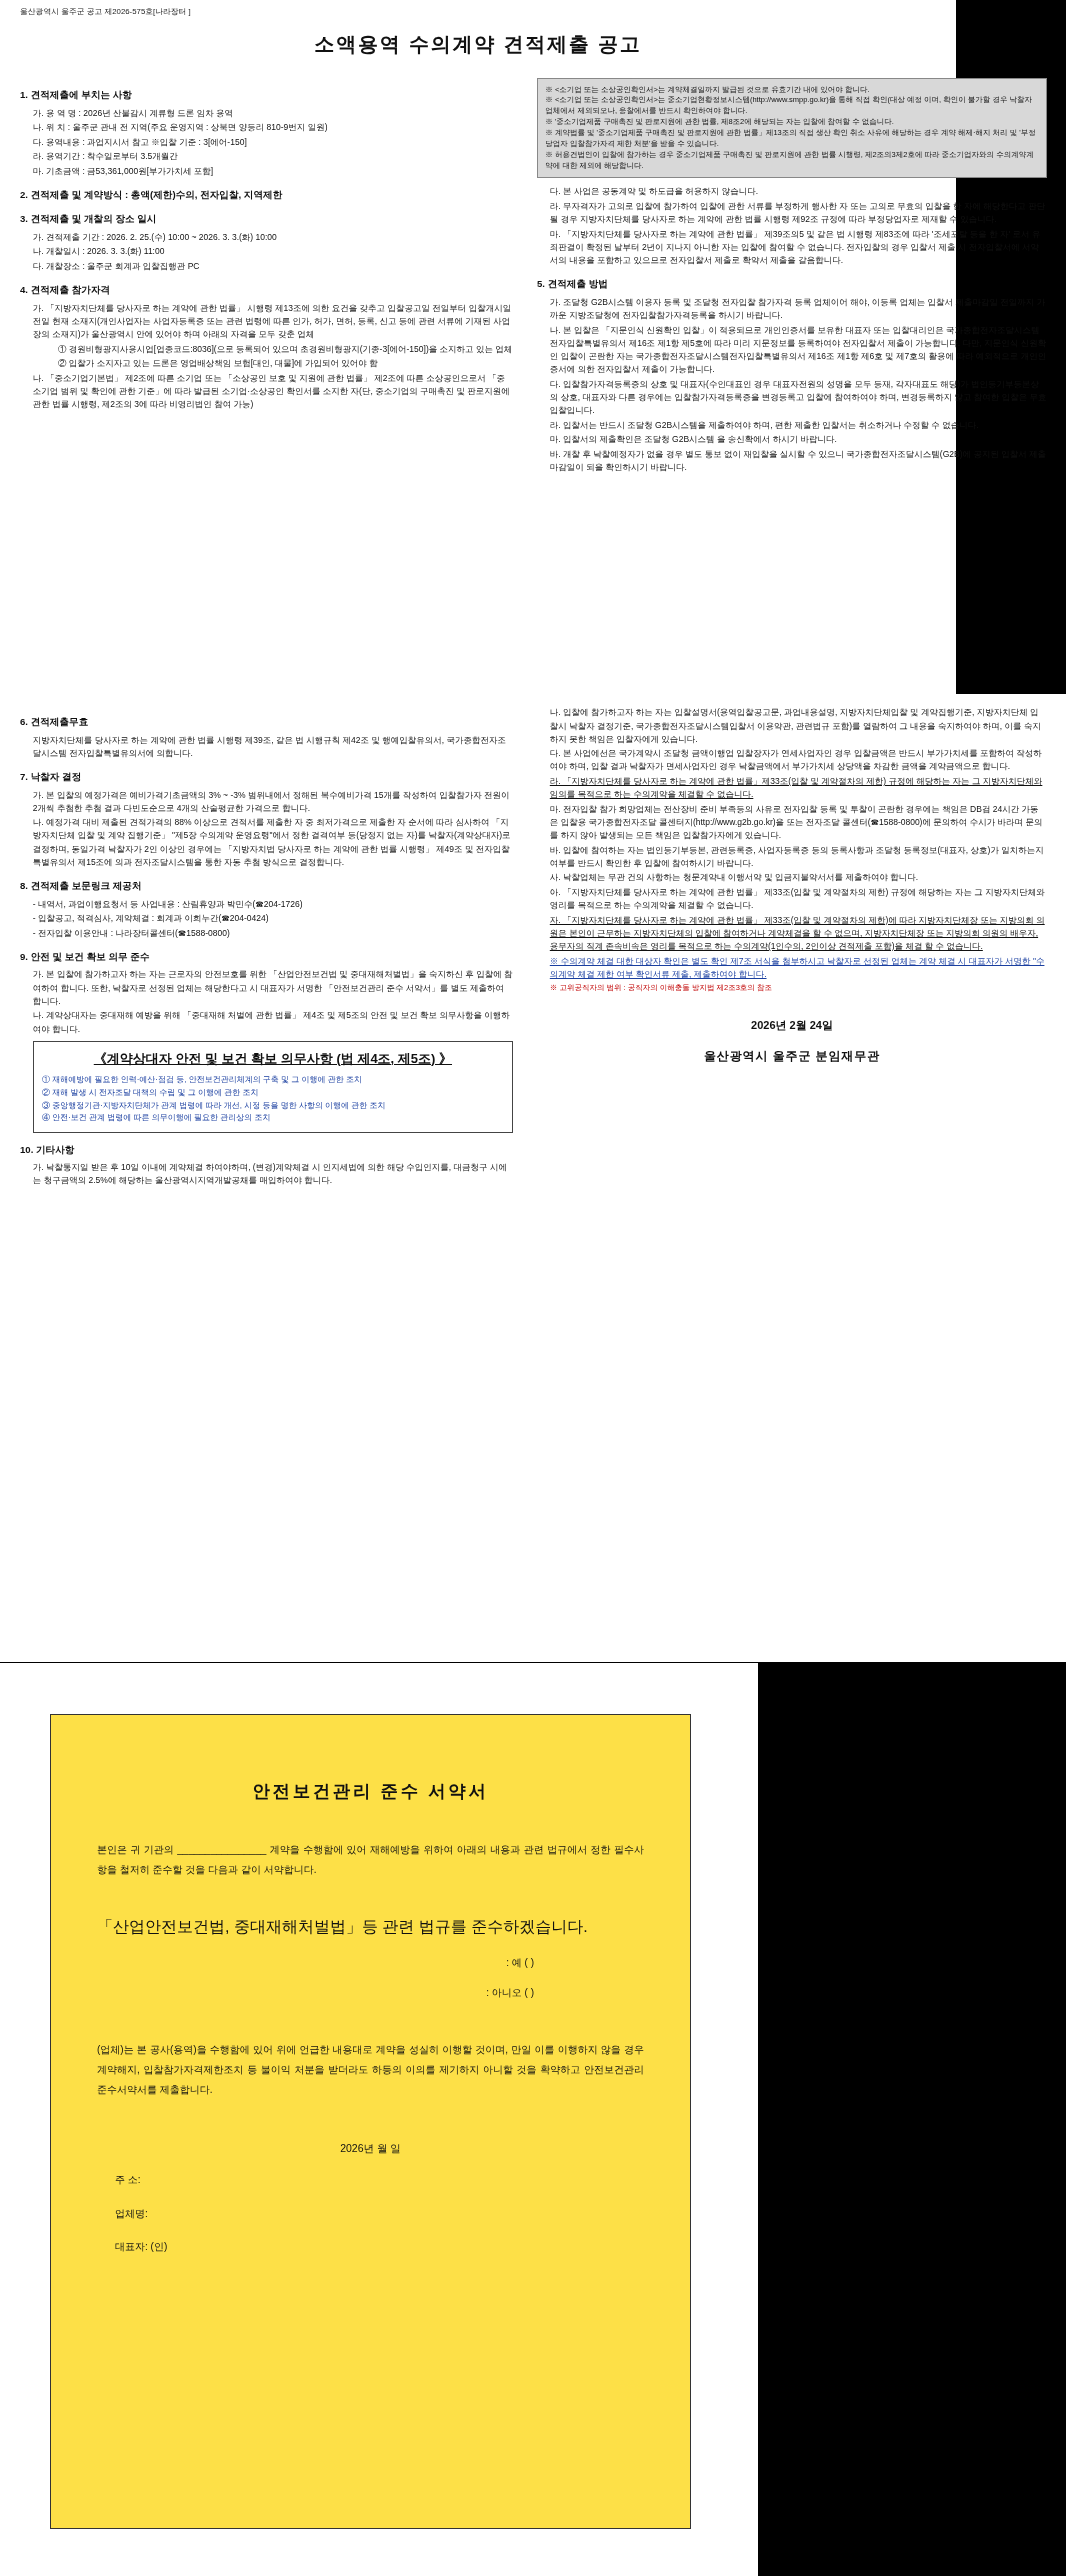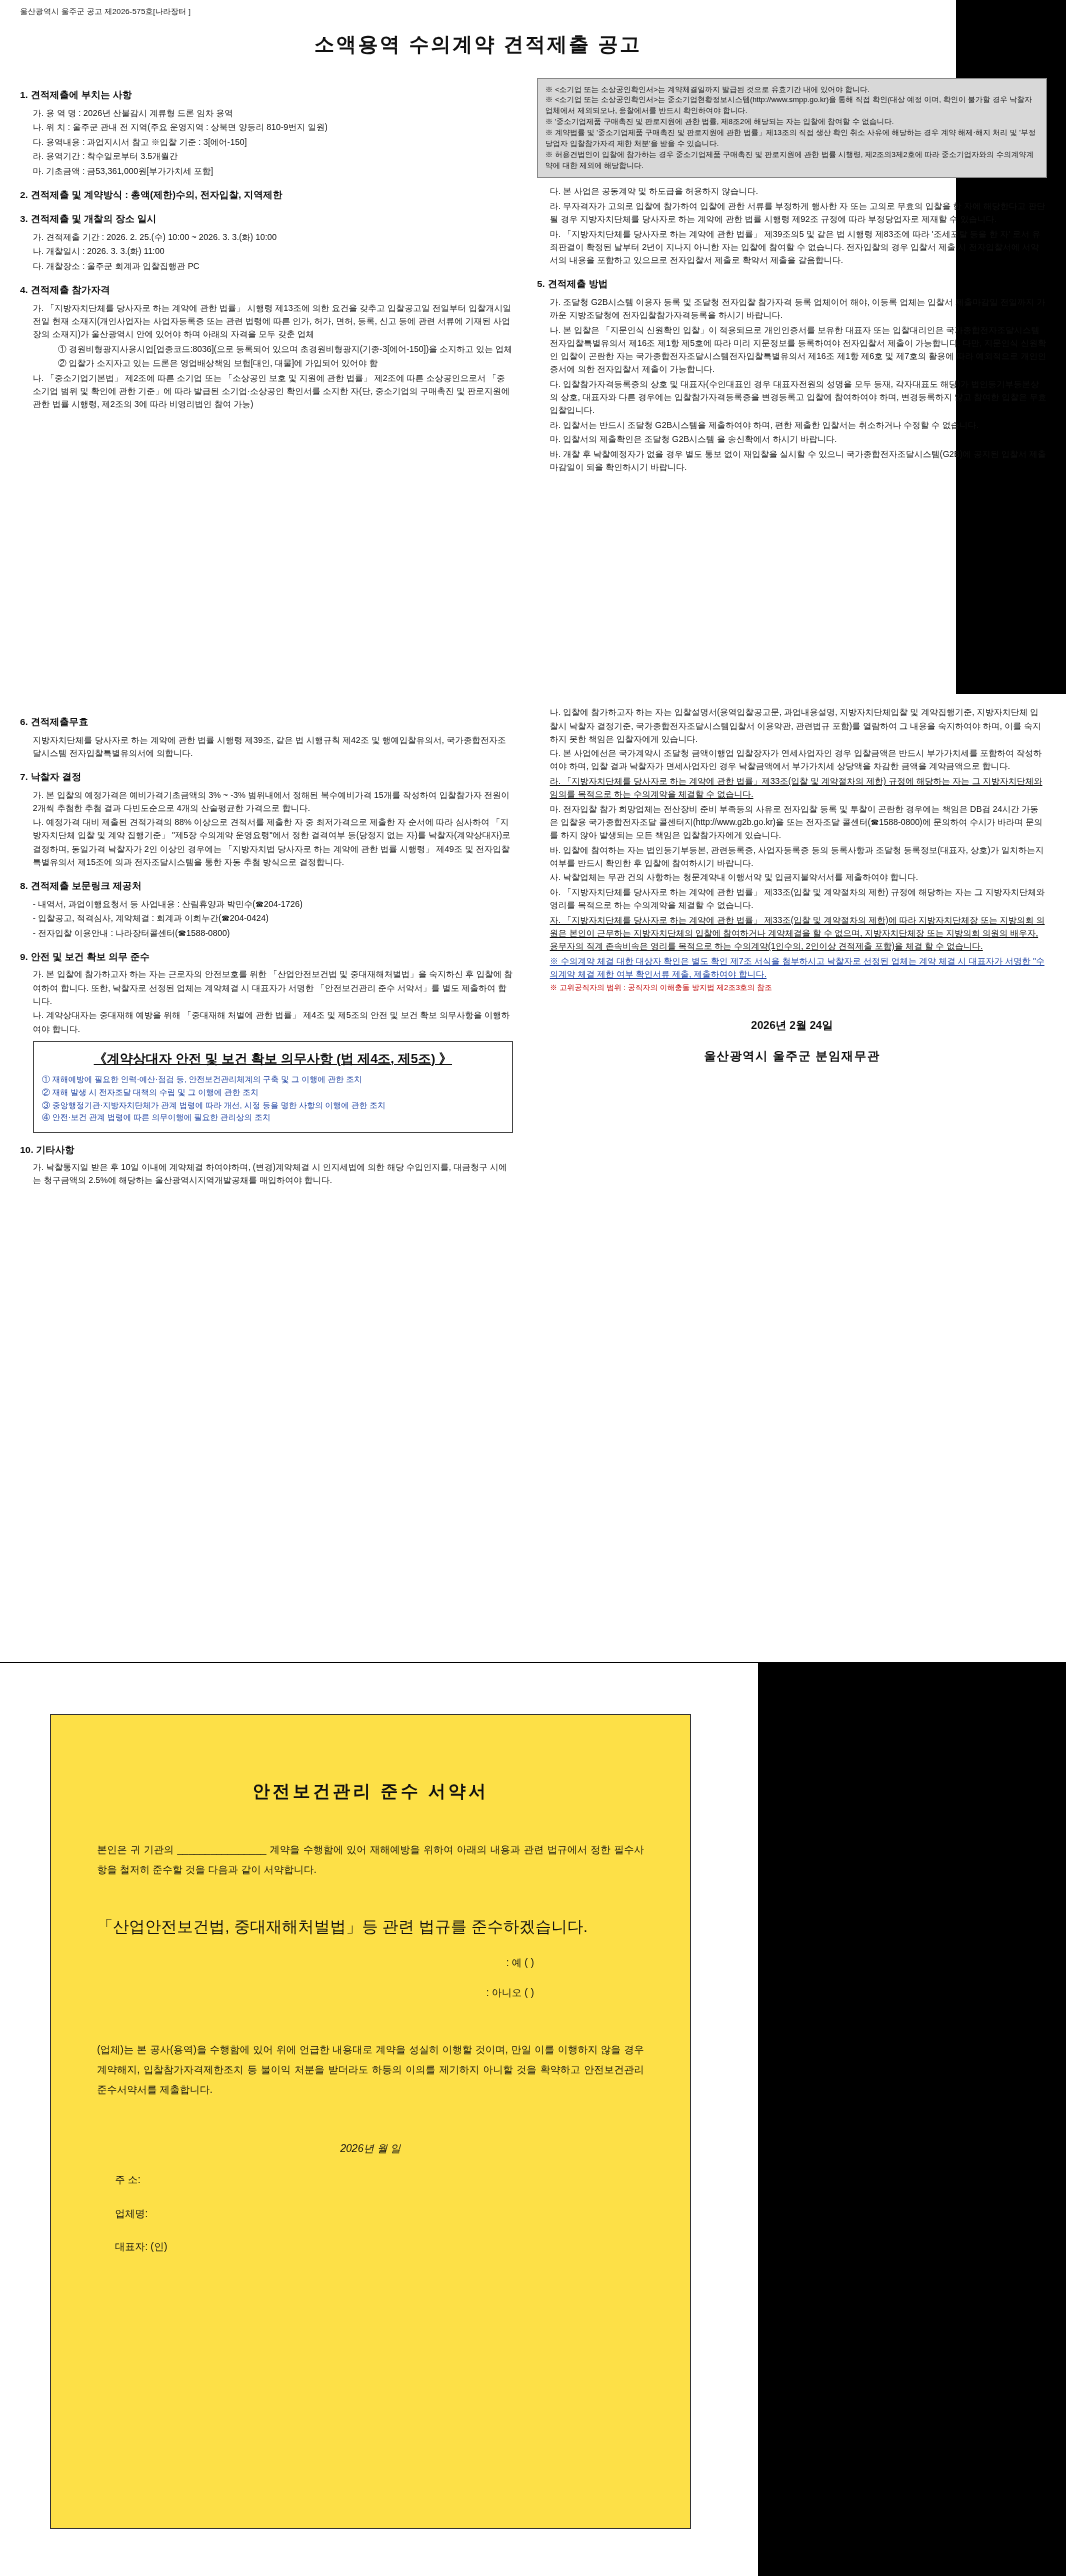--- a/index.html
+++ b/index.html
@@ -24,21 +24,21 @@
   .bluetxt{color:#1a3fa0;}
   .ul{text-decoration:underline;}
   .datewrap{text-align:center;margin-top:24px;font-size:11px;font-weight:bold;}
   .orgwrap{text-align:center;margin-top:14.6px;font-size:12px;font-weight:bold;letter-spacing:0.9px;}
   
   .pledge{position:absolute;left:50px;top:51px;width:639px;height:813px;border:0.9px solid #333;background:#fde047;}
   .pl-title{text-align:center;font-size:17.4px;font-weight:bold;margin-top:64px;letter-spacing:2.7px;}
   .pl-p{font-size:10px;line-height:2.0;margin:37px 46px 0;text-align:justify;}
   .pl-q{font-size:16px;line-height:2.0;margin:31px 46px 0;}
   .pl-ans{font-size:10px;line-height:2.1;margin:9px 46px 0;text-align:right;padding-right:110px;}
-  .pl-date{text-align:center;font-size:10.5px;margin-top:42px;font-style:italic;}
+  .pl-date{text-align:center;font-size:10.5px;margin-top:42px;}
   .pl-f{font-size:10px;margin:12.8px 0 0 64px;line-height:2.1;}
   .tiny{font-size:7.5px;}
 </style>
 </head>
 <body>
 
 <div class="page" id="page1">
   <div class="hdr">울산광역시 울주군 공고 제2026-575호[나라장터          ]</div>
   <div class="title">소액용역 수의계약 견적제출 공고</div>
 
@@ -99,21 +99,21 @@
       <div class="sec">7. 낙찰자 결정</div>
       <div class="li ind1">가. 본 입찰의 예정가격은 예비가격기초금액의 3% ~ -3% 범위내에서 정해된 복수예비가격 15개를 작성하여 입찰참가자 전원이 2개씩 추첨한 추첨 결과 다빈도순으로 4개의 산술평균한 가격으로 합니다.</div>
       <div class="li ind1">나. 예정가격 대비 제출된 견적가격의 88% 이상으로 견적서를 제출한 자 중 최저가격으로 제출한 자 순서에 따라 심사하여 「지방자치단체 입찰 및 계약 집행기준」 "제5장 수의계약 운영요령"에서 정한 결격여부 등(당정지 없는 자)를 낙찰자(계약상대자)로 결정하며, 동일가격 낙찰자가 2인 이상인 경우에는 「지방자치법 당사자로 하는 계약에 관한 법률 시행령」 제49조 및 전자입찰특별유의서 제15조에 의과 전자조달시스템을 통한 자동 추첨 방식으로 결정합니다.</div>
 
       <div class="sec">8. 견적제출 보문링크 제공처</div>
       <div class="li ind1">- 내역서, 과업이행요청서 등 사업내용 : 산림휴양과 박민수(☎204-1726)</div>
       <div class="li ind1">- 입찰공고, 적격심사, 계약체결 : 회계과 이희누간(☎204-0424)</div>
       <div class="li ind1">- 전자입찰 이용안내 : 나라장터콜센터(☎1588-0800)</div>
 
       <div class="sec">9. 안전 및 보건 확보 의무 준수</div>
-      <div class="li ind1">가. 본 입찰에 참가하고자 하는 자는 근로자의 안전보호를 위한 「산업안전보건법 및 중대재해처벌법」을 숙지하신 후 입찰에 참여하여 합니다. 또한, 낙찰자로 선정된 업체는 계약체결 시 대표자가 서명한 「안전보건관리 준수 서약서」를 별도 제출하여 합니다.</div>
+      <div class="li ind1">가. 본 입찰에 참가하고자 하는 자는 근로자의 안전보호를 위한 「산업안전보건법 및 중대재해처벌법」을 숙지하신 후 입찰에 참여하여 합니다. 또한, 낙찰자로 선정된 업체는 해당한다고 시 대표자가 서명한 「안전보건관리 준수 서약서」를 별도 제출하여 합니다.</div>
       <div class="li ind1">나. 계약상대자는 중대재해 예방을 위해 「중대재해 처벌에 관한 법률」 제4조 및 제5조의 안전 및 보건 확보 의무사항을 이행하여야 합니다.</div>
 
       <div class="box">
         <div class="boxtitle">《계약상대자 안전 및 보건 확보 의무사항 (법 제4조, 제5조) 》</div>
         <div class="bluetxt">① 재해예방에 필요한 인력·예산·점검 등, 안전보건관리체계의 구축 및 그 이행에 관한 조치</div>
         <div class="bluetxt">② 재해 발생 시 전자조달 대책의 수립 및 그 이행에 관한 조치</div>
         <div class="bluetxt">③ 중앙행정기관·지방자치단체가 관계 법령에 따라 개선, 시정 등을 명한 사항의 이행에 관한 조치</div>
         <div class="bluetxt">④ 안전·보건 관계 법령에 따른 의무이행에 필요한 관리상의 조치</div>
       </div>
 

